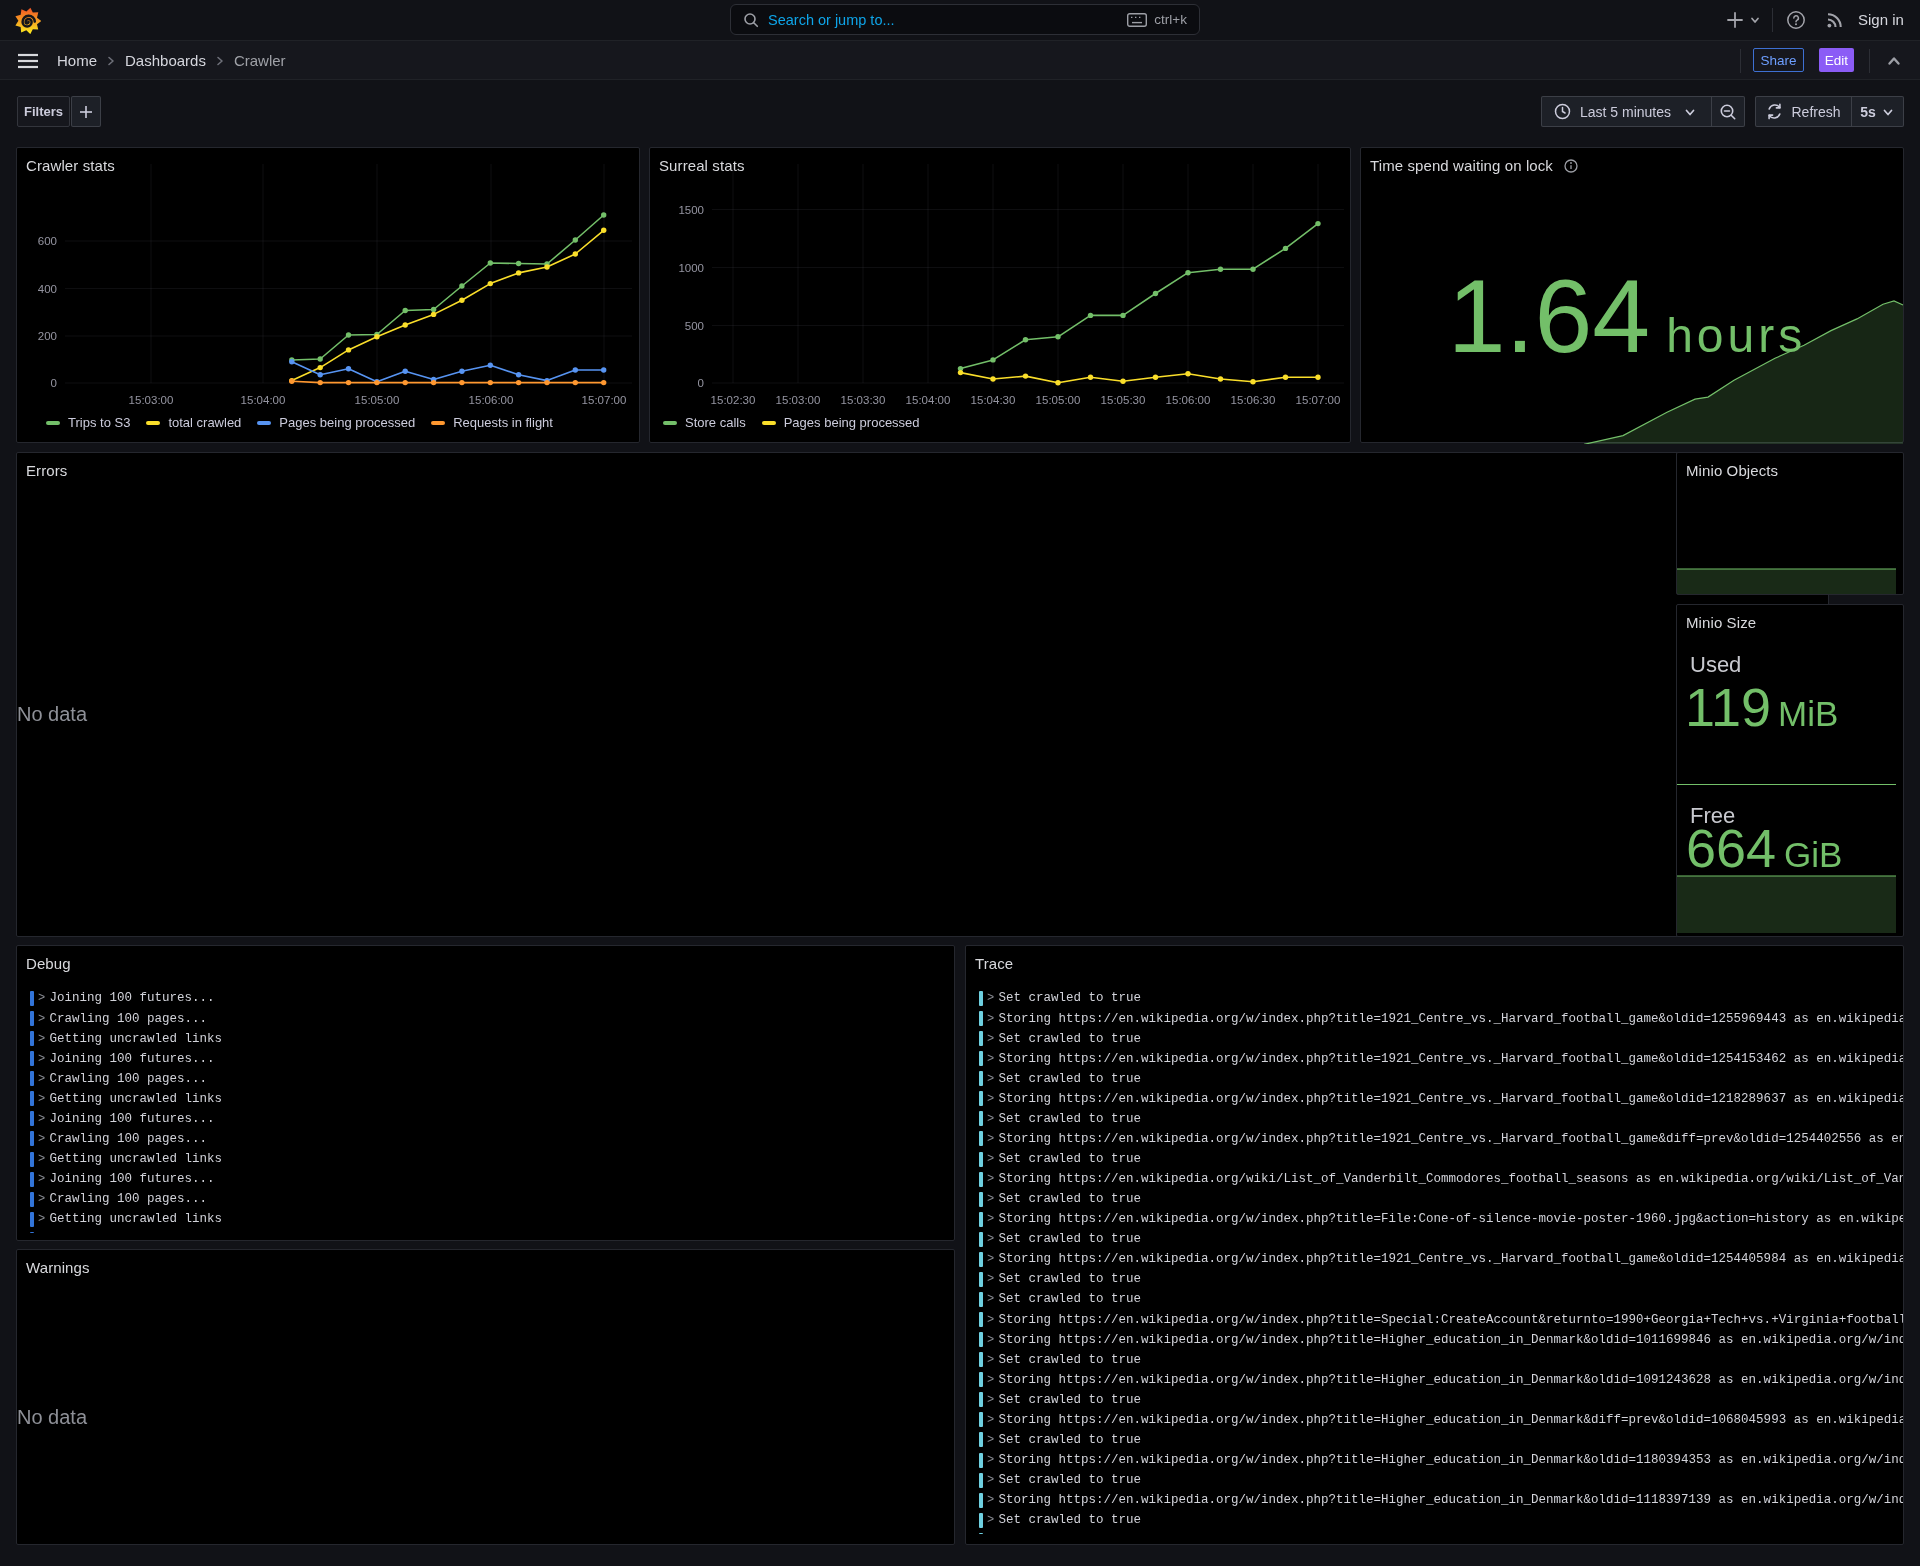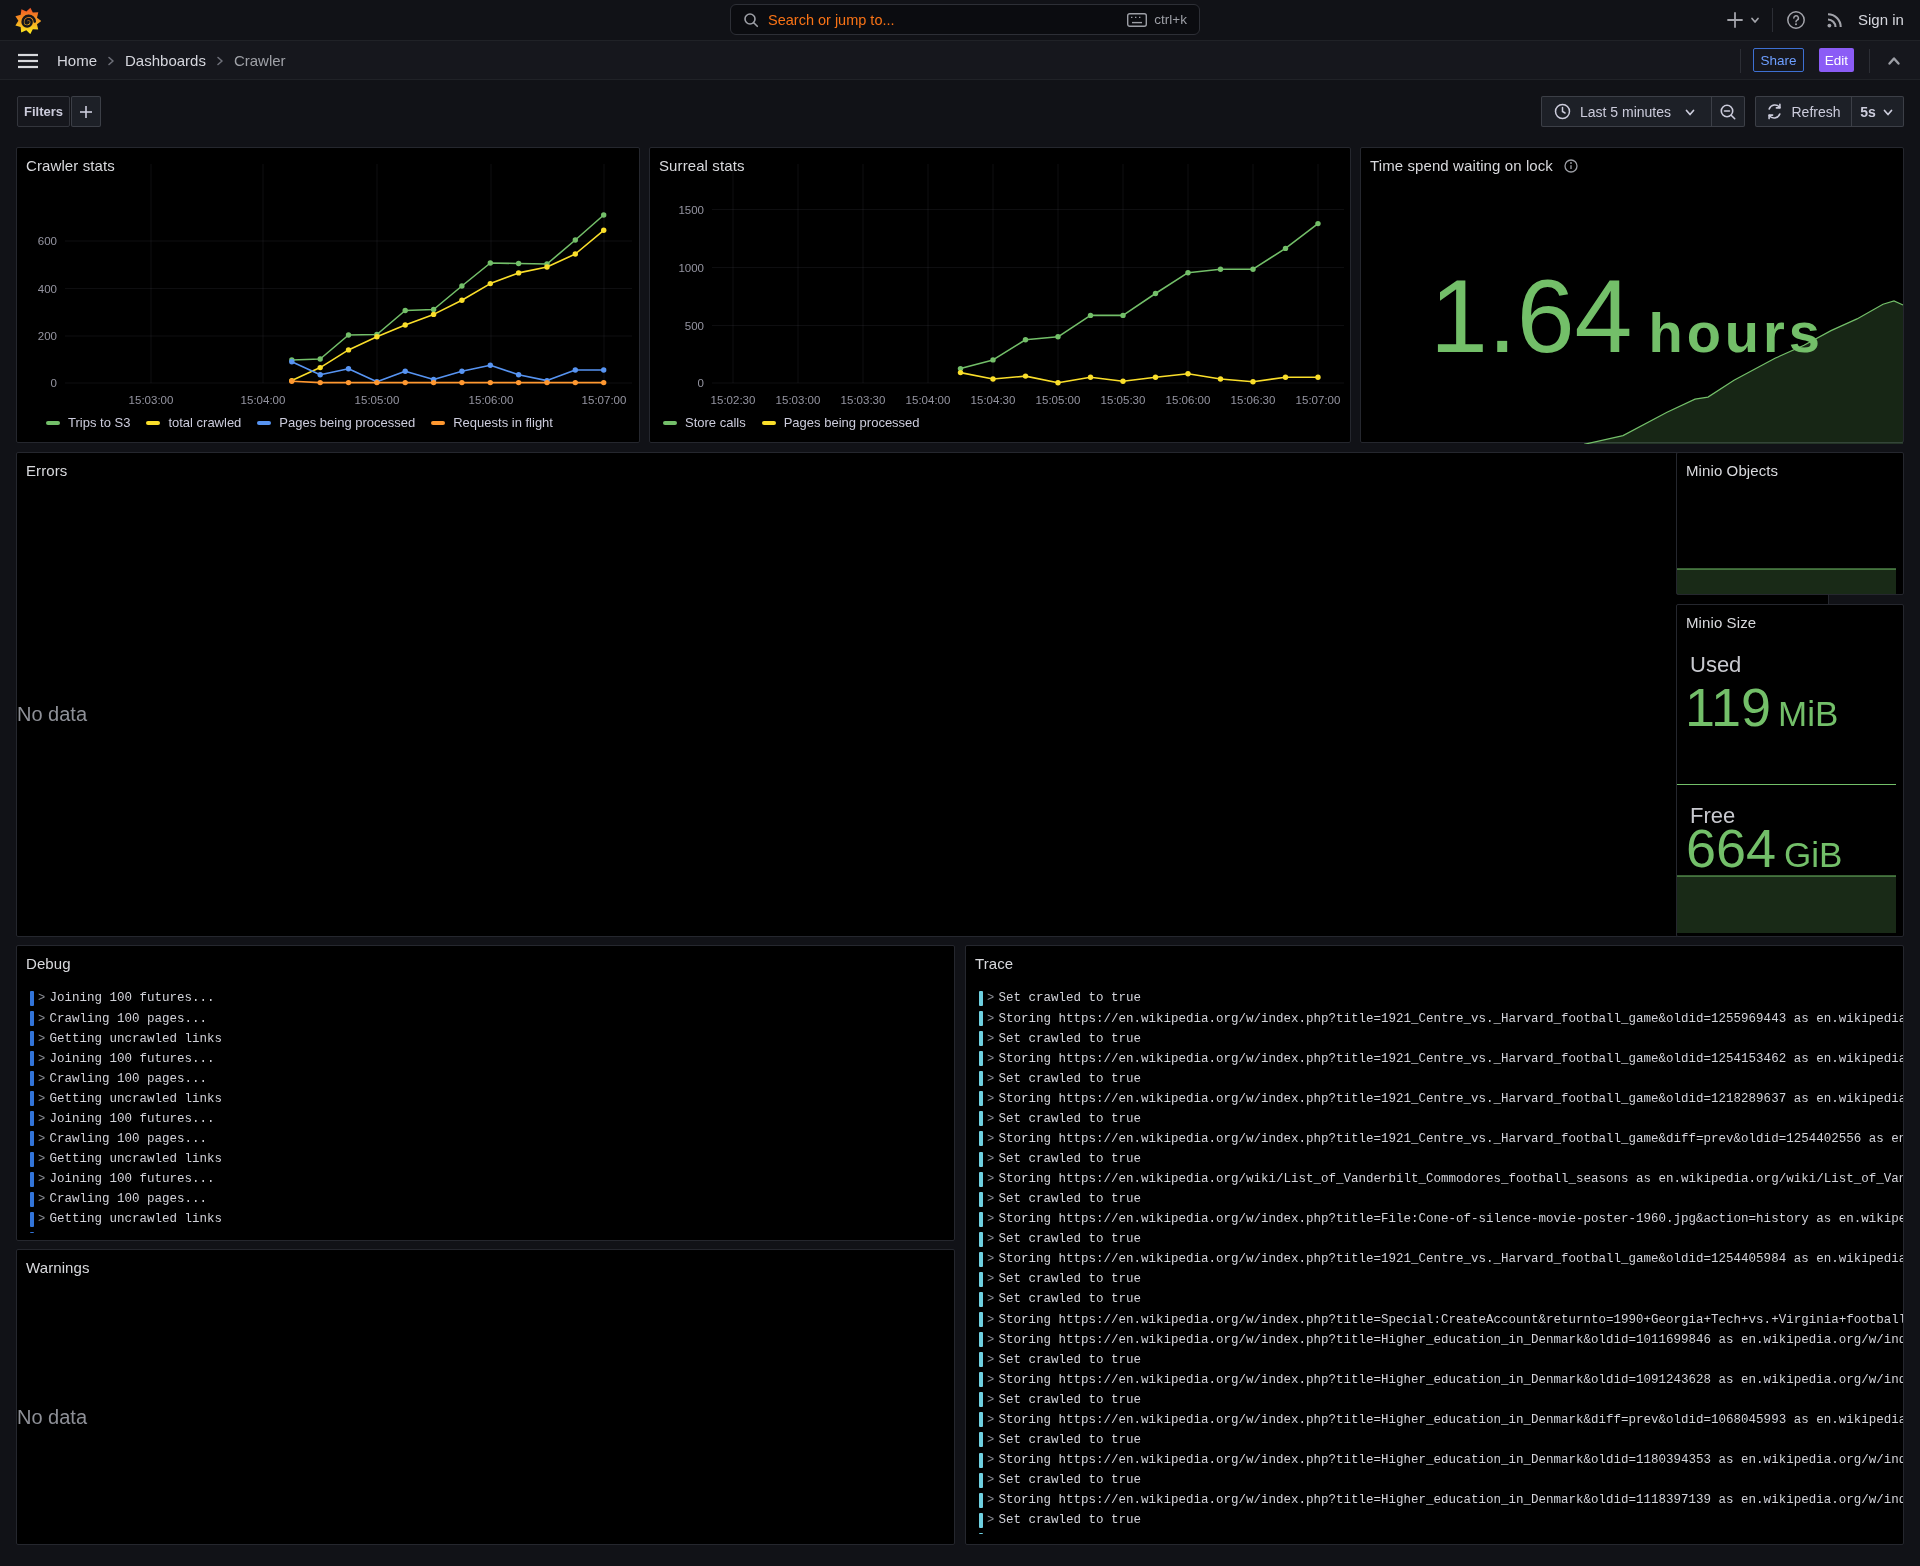--- a/index.html
+++ b/index.html
@@ -32,21 +32,21 @@
 <path fill="none" stroke="#14161a" stroke-width="2.5" stroke-linecap="round" d="M13.6 14.9 A1.5 1.5 0 1 1 10.6 14.9 A3.0 3.0 0 1 1 16.6 14.9 A4.5 4.5 0 1 1 7.6 14.9 A6.1 6.1 0 1 1 19.8 14.6"></path>
 <circle cx="12" cy="14.9" r="0.9" fill="#14161a"></circle>
 </svg>
 <div class="abs" style="left:730px;top:4px;width:470px;height:31px;background:#0b0c10;border:1px solid #2d2f36;border-radius:6px;display:flex;align-items:center;padding:0 12px">
   <span style="margin-right:9px;display:flex">
         <svg width="16" height="16" viewBox="0 0 16 16" style="">
           <circle cx="7" cy="7" r="5" fill="none" stroke="#9d9fa6" stroke-width="1.6"></circle>
           <line x1="10.7" y1="10.7" x2="14.3" y2="14.3" stroke="#9d9fa6" stroke-width="1.6" stroke-linecap="round"></line>
         </svg>
       </span>
-  <span style="font-size:14.5px;color:#f97316;flex:1">Search or jump to...</span>
+  <span style="font-size:14.5px;color:#0ea5e9;flex:1">Search or jump to...</span>
   <span style="display:flex;align-items:center;color:#9d9fa6;font-size:13.5px">
         <svg width="20" height="14" viewBox="0 0 20 14" style="">
           <rect x="0.7" y="0.7" width="18.6" height="12.6" rx="2" fill="none" stroke="#9d9fa6" stroke-width="1.4"></rect>
           <line x1="4" y1="4.4" x2="5.4" y2="4.4" stroke="#9d9fa6" stroke-width="1.4"></line>
           <line x1="8" y1="4.4" x2="9.4" y2="4.4" stroke="#9d9fa6" stroke-width="1.4"></line>
           <line x1="12" y1="4.4" x2="13.4" y2="4.4" stroke="#9d9fa6" stroke-width="1.4"></line>
           <line x1="5" y1="9.6" x2="15" y2="9.6" stroke="#9d9fa6" stroke-width="1.4"></line>
         </svg>
         <span style="margin-left:7px">ctrl+k</span>
       </span>
@@ -296,21 +296,21 @@
           <circle cx="7" cy="7" r="6" fill="none" stroke="#9d9fa6" stroke-width="1.3"></circle>
           <line x1="7" y1="6.2" x2="7" y2="10" stroke="#9d9fa6" stroke-width="1.3"></line>
           <circle cx="7" cy="4" r="0.9" fill="#9d9fa6"></circle>
         </svg>
       </span></div>
 <svg width="544" height="296" style="position:absolute;left:0;top:0">
       <path d="M223.0,296.4 L262.0,287.6 L306.0,264.3 L334.0,251.1 L347.0,249.1 L373.0,232.2 L414.0,210.3 L443.0,197.2 L470.0,182.6 L496.0,170.9 L522.0,156.3 L533.0,153.0 L542.0,157.0 L542,296 L223,296 Z" fill="rgba(115,191,105,0.20)"></path>
       <polyline points="223.0,296.4 262.0,287.6 306.0,264.3 334.0,251.1 347.0,249.1 373.0,232.2 414.0,210.3 443.0,197.2 470.0,182.6 496.0,170.9 522.0,156.3 533.0,153.0 542.0,157.0" fill="none" stroke="#73BF69" stroke-width="1.2"></polyline>
     </svg>
 <div class="abs" style="left:-6px;top:116px;width:544px;text-align:center;white-space:nowrap">
-  <span style="font-size:104px;font-weight:500;color:#73BF69;line-height:1">1.64</span><span style="font-size:56px;font-weight:700;color:#73BF69;margin-left:16px;letter-spacing:4px">hours</span>
+  <span style="font-size:104px;font-weight:500;color:#73BF69;line-height:1">1.64</span><span style="font-size:48px;font-weight:400;color:#73BF69;margin-left:16px;letter-spacing:4px">hours</span>
 </div>
 </div>
 <div class="panel" style="left:16px;top:452px;width:1813px;height:485px">
 <div class="ptitle">Errors</div>
 <div class="nodata" style="top:250px">No data</div>
 </div>
 <div class="panel" style="left:1676px;top:452px;width:228px;height:143px">
 <div class="ptitle">Minio Objects</div>
 <svg width="226" height="141" style="position:absolute;left:0;top:0">
 <rect x="0" y="116" width="219" height="25" fill="rgba(115,191,105,0.22)"></rect>

